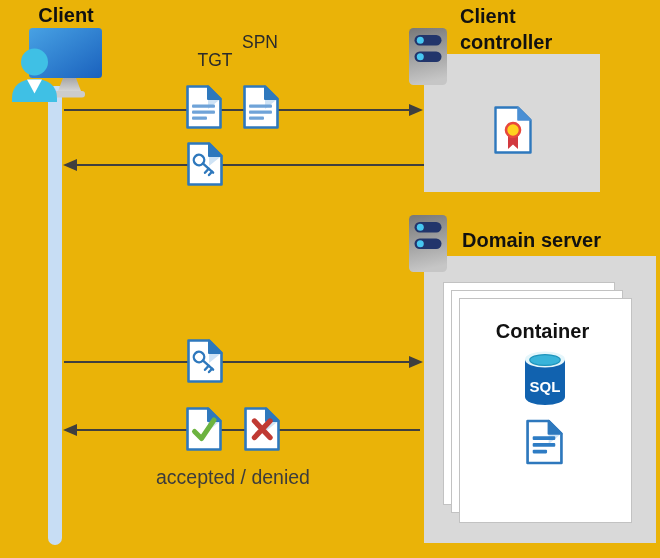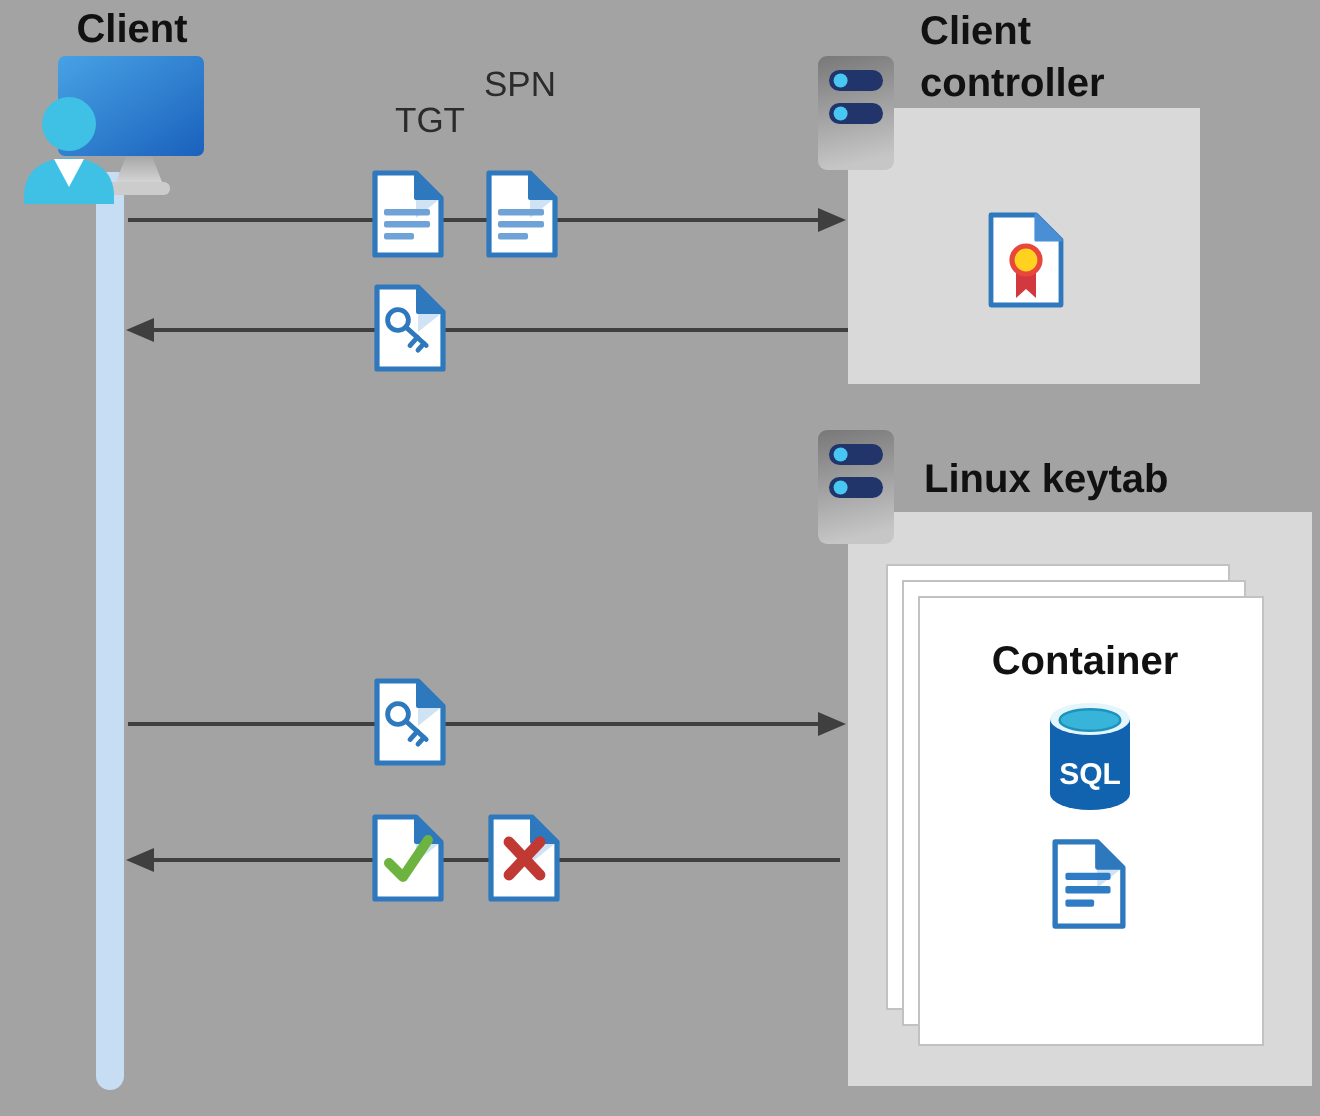--- a/index.html
+++ b/index.html
@@ -1,17 +1,17 @@
 <!DOCTYPE html>
 <html><head>
 <meta charset="utf-8">
 <style>
   html,body{margin:0;padding:0;background:#ffffff;}
   .stage{
-    position:relative;width:660px;height:558px;background:#a3a3a3;overflow:hidden;
+    position:relative;width:660px;height:558px;background:#eab308;overflow:hidden;
     font-family:"Liberation Sans", sans-serif;
   }
   .abs{position:absolute;}
   .heading{font-weight:bold;color:#111;font-size:20px;line-height:26px;}
   .plainlabel{color:#2b2b2b;font-size:17.5px;}
   .graybox{background:#d9d9d9;}
   .line{height:2px;background:#3f3f3f;}
   .arrowhead-right{width:0;height:0;border-top:6.5px solid transparent;border-bottom:6.5px solid transparent;border-left:14px solid #3f3f3f;}
   .arrowhead-left{width:0;height:0;border-top:6.5px solid transparent;border-bottom:6.5px solid transparent;border-right:14px solid #3f3f3f;}
   .lifeline{background:#c7ddf4;border-radius:3px 3px 7px 7px;}
@@ -144,21 +144,21 @@
     </svg>
   <div class="abs heading" style="left:460px;top:3px;width:140px;">Client controller</div>
   <svg class="abs" style="left:493px;top:105px" width="40" height="50">
       <use href="#sym-cert"></use>
     </svg>
 
   <div class="abs graybox" style="left:424px;top:256px;width:232px;height:287px;"></div>
   <svg class="abs" style="left:408px;top:214px" width="40" height="59">
       <use href="#sym-server"></use>
     </svg>
-  <div class="abs heading" style="left:462px;top:227px;width:190px;">Linux keytab</div>
+  <div class="abs heading" style="left:462px;top:227px;width:190px;">Domain server</div>
 
   <div class="abs page" style="left:443px;top:282px;width:172px;height:223px;"></div>
   <div class="abs page" style="left:451px;top:290px;width:172px;height:223px;"></div>
   <div class="abs page" style="left:459px;top:298px;width:173px;height:225px;"></div>
   <div class="abs heading center" style="left:459px;top:318px;width:167px;">Container</div>
   <svg class="abs" style="left:522px;top:350px" width="46" height="58">
       <use href="#sym-sql"></use>
     </svg>
   <svg class="abs" style="left:525px;top:418px" width="39" height="48">
       <use href="#sym-doc-keytab"></use>
@@ -171,14 +171,15 @@
     </svg>
 
   <div class="abs arrowhead-left" style="left:63px;top:423.5px;"></div>
   <div class="abs line" style="left:76px;top:429px;width:344px;"></div>
   <svg class="abs" style="left:185px;top:406px" width="38" height="46">
       <use href="#sym-doc-check"></use>
     </svg>
   <svg class="abs" style="left:243px;top:406px" width="38" height="46">
       <use href="#sym-doc-x"></use>
     </svg>
+  <div class="abs center" style="left:123px;top:466px;width:220px;font-size:19.5px;color:#3c3c3c;">accepted / denied</div>
 
 </div>
 
 </body></html>

